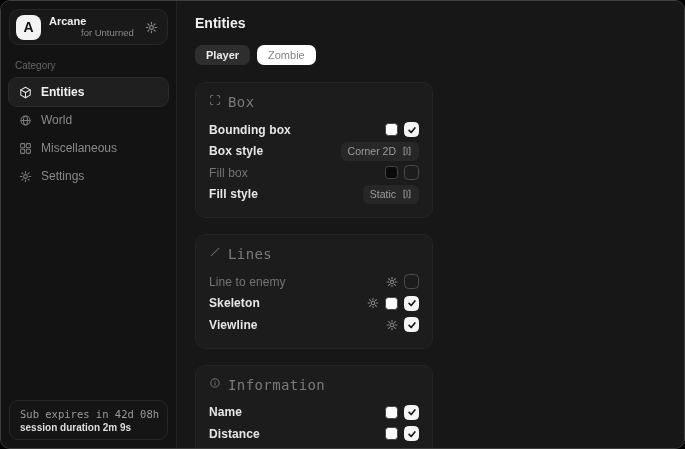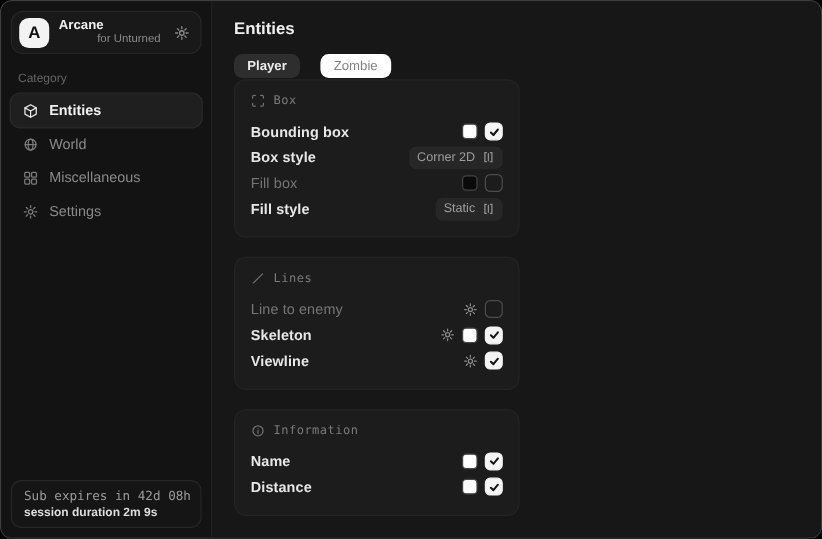--- a/index.html
+++ b/index.html
@@ -33,32 +33,32 @@
   .status-card { position:absolute; left:8px; right:8px; bottom:8px; border:1px solid #262626;
                  background:#151515; border-radius:9px; padding:7px 10px 6px; }
   .status-l1 { font-family:"DejaVu Sans Mono", monospace; font-size:10.5px; color:#9b9b9b;
                white-space:nowrap; margin-bottom:2px; }
   .status-l2 { font-size:10px; font-weight:700; color:#dedede; white-space:nowrap; }
 
   
   .main { flex:1; background:#171717; padding:14px 11px 0 18px; }
   .page-title { font-size:14px; font-weight:700; color:#f0f0f0; margin-bottom:14px; }
 
-  .tabs { display:flex; gap:17px; margin-bottom:1px; }
+  .tabs { display:flex; gap:7px; margin-bottom:17px; }
   .tab { height:20px; padding:0 11px; display:flex; align-items:center; border-radius:7px;
          font-size:11px; color:#828282; background:#ffffff; cursor:pointer; }
   .tab.selected { background:#2e2e2e; color:#ededed; font-weight:600; }
 
   .cols { display:flex; gap:10px; align-items:flex-start; }
   .col-left { width:238px; min-width:238px; display:flex; flex-direction:column; gap:16px; }
   .col-right { width:240px; min-width:240px; }
 
   .card { background:#1c1c1c; border:1px solid #242424; border-radius:10px; padding:11px 13px 12px; }
-  .card-hd { display:flex; align-items:flex-end; gap:7px; color:#7a7a7a;
-             font-family:"DejaVu Sans Mono", monospace; font-size:10px; letter-spacing:.4px;
+  .card-hd { display:flex; align-items:flex-start; gap:7px; color:#7a7a7a;
+             font-family:"DejaVu Sans Mono", monospace; font-size:14px; letter-spacing:.4px;
              margin-bottom:9px; }
   .card-hd .hicon { display:flex; color:#6f6f6f; }
 
   .row { display:flex; align-items:center; height:21.5px; }
   .row .lbl { font-size:12px; font-weight:600; color:#e7e7e7; letter-spacing:.1px; }
   .row .lbl.dim { color:#757575; font-weight:500; }
   .ctrls { margin-left:auto; display:flex; align-items:center; gap:6px; }
 
   .gear-btn { display:flex; color:#8b8b8b; cursor:pointer; }
 

